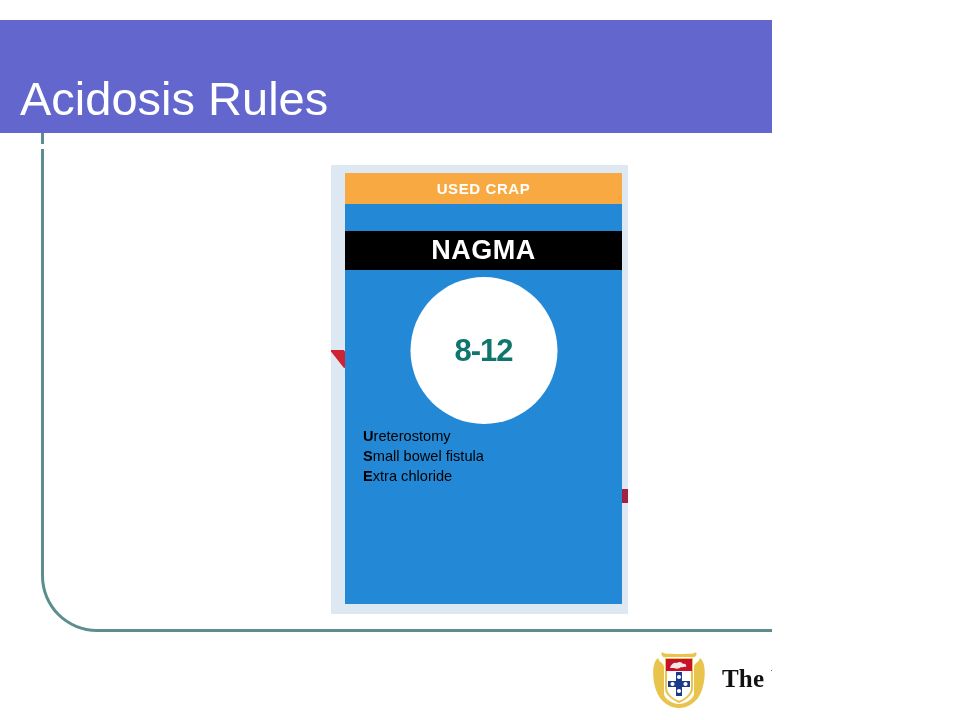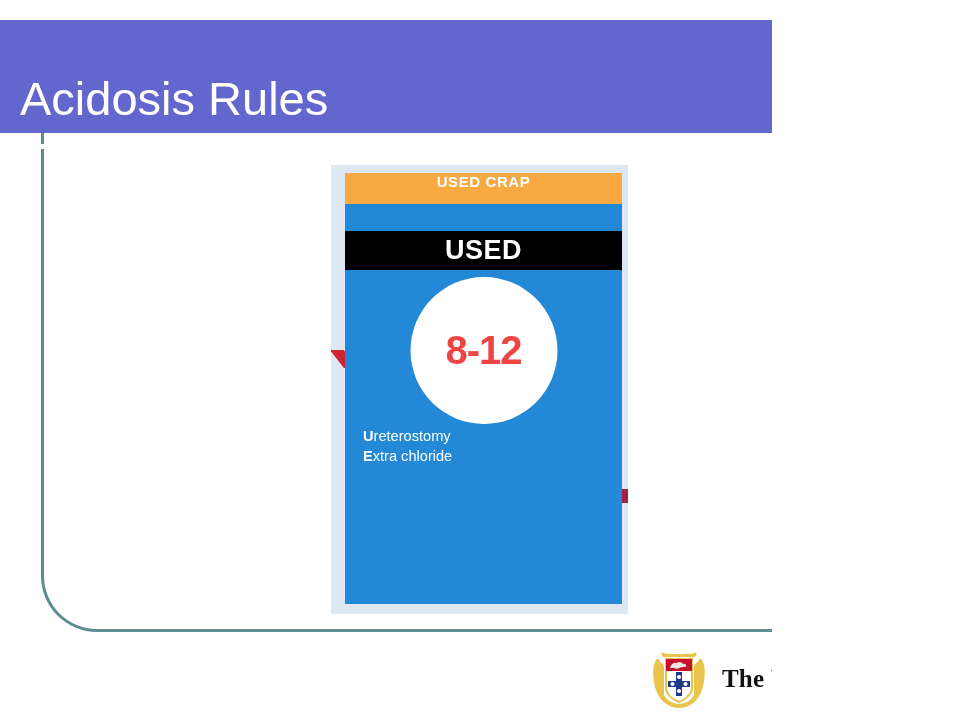--- a/index.html
+++ b/index.html
@@ -87,21 +87,21 @@
   }
 
   .card-bar-used {
     position: absolute;
     left: 0;
     top: 0;
     width: 100%;
     height: 31px;
     background: #f9a942;
     display: flex;
-    align-items: flex-start;
+    align-items: center;
     justify-content: center;
   }
   .card-bar-used span {
     color: #ffffff;
     font-size: 15px;
     font-weight: bold;
     letter-spacing: 0.6px;
   }
 
   .card-bar-nagma {
@@ -129,37 +129,37 @@
     top: 104px;
     width: 147px;
     height: 147px;
     border-radius: 50%;
     background: #ffffff;
     display: flex;
     align-items: center;
     justify-content: center;
   }
   #anion-circle span {
-    color: #ef4444;
-    font-size: 40px;
+    color: #0f766e;
+    font-size: 31px;
     font-weight: bold;
     letter-spacing: -1px;
   }
 
   #mnemonic-list {
     position: absolute;
     left: 18px;
     top: 253px;
     width: 250px;
     margin: 0;
     padding: 0;
     list-style: none;
   }
   #mnemonic-list li {
-    color: #ffffff;
+    color: #000000;
     font-size: 14.6px;
     line-height: 20.2px;
     white-space: nowrap;
   }
   #mnemonic-list li .lead {
     font-weight: bold;
   }
 
   
   .red-sliver-left {
@@ -228,29 +228,30 @@
 
   <div id="card-outer"></div>
 
   <div id="card-inner">
 
     <div class="card-bar-used">
       <span>USED CRAP</span>
     </div>
 
     <div class="card-bar-nagma">
-      <span>USED</span>
+      <span>NAGMA</span>
     </div>
 
     <div id="anion-circle">
       <span>8-12</span>
     </div>
 
     <ul id="mnemonic-list">
         <li><span class="lead">U</span><span>reterostomy</span></li>
+        <li><span class="lead">S</span><span>mall bowel fistula</span></li>
         <li><span class="lead">E</span><span>xtra chloride</span></li>
       </ul>
 
   </div>
 
   <div class="red-sliver-left">
       <i></i>
     </div>
   <div class="red-sliver-right"></div>
 

